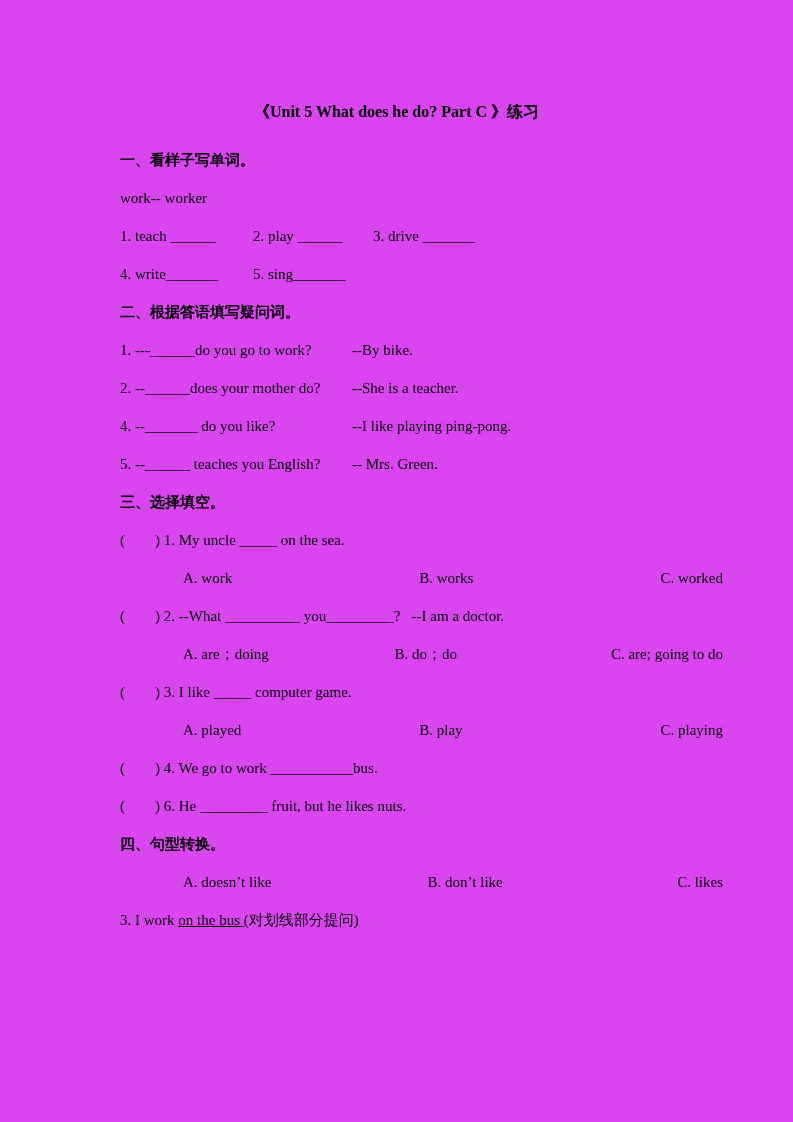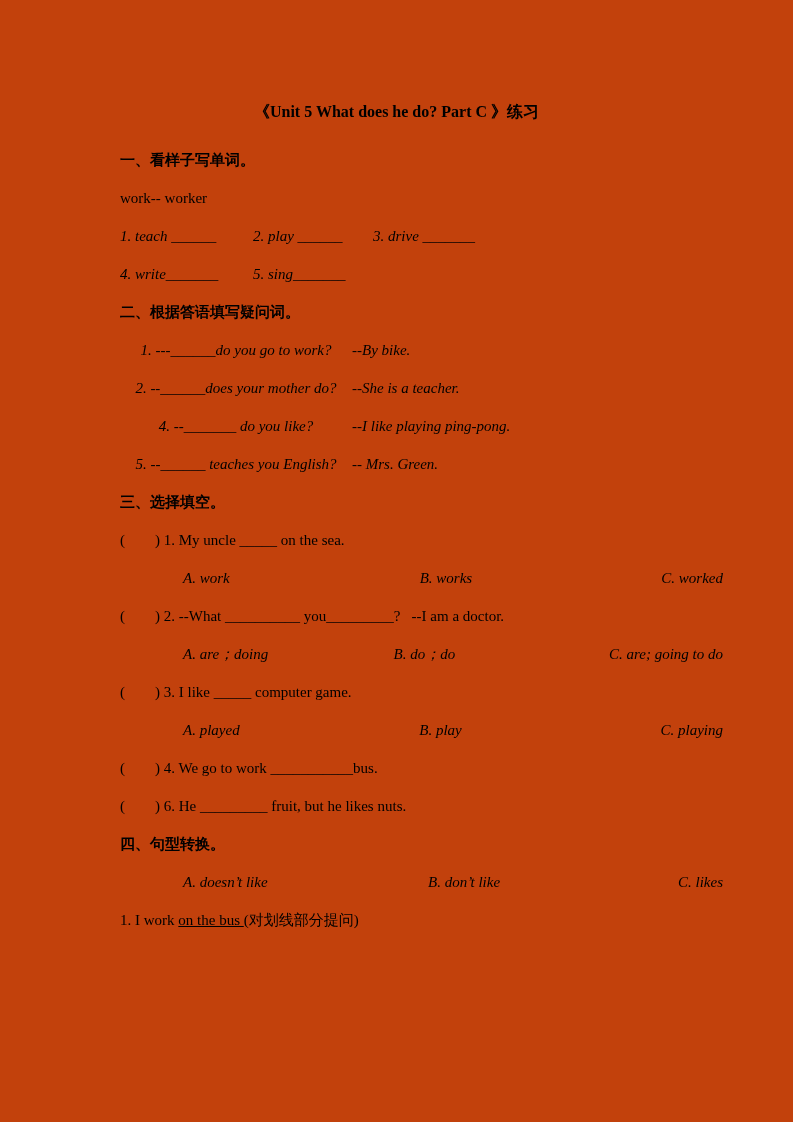--- a/index.html
+++ b/index.html
@@ -2,21 +2,21 @@
 <html><head>
 <meta charset="utf-8">
 <style>
   * { margin: 0; padding: 0; box-sizing: border-box; }
   html, body { background: #ffffff; }
   .page {
     position: relative;
     width: 793px;
     height: 1122px;
     margin: 0 auto;
-    background: #c2410c;
+    background: #d946ef;
     color: #000000;
     font-family: "Liberation Serif", "DejaVu Serif", serif;
     font-size: 15px;
     padding-top: 100px;
     overflow: hidden;
   }
   .title {
     font-size: 16px;
     font-weight: bold;
     text-align: center;
@@ -29,25 +29,25 @@
     padding-right: 70px;
   }
   .line {
     line-height: 24px;
     margin-bottom: 14px;
     white-space: pre-wrap;
     margin-top: 12px;
   }
   .heading { font-weight: 600; }
   .cols { display: flex; }
-  .cols > span { white-space: pre-wrap; flex-shrink: 0; font-style: italic; }
+  .cols > span { white-space: pre-wrap; flex-shrink: 0; }
   .cols > span:last-child { flex-shrink: 1; }
   .c133 { width: 133px; }
   .c120 { width: 120px; }
-  .qcol { width: 232px; text-align: center; }
+  .qcol { width: 232px; }
   .opts { padding-left: 63px; justify-content: space-between; }
   .o1 { width: 140px; }
   .o2 { width: 145px; }
   .u { text-decoration: underline; }
   .gap-top { margin-top: 6px; }
 </style>
 </head>
 <body>
 
 <div class="page">
@@ -112,16 +112,16 @@
     <div class="line">(        ) 4. We go to work ___________bus.</div>
 
     <div class="line">(        ) 6. He _________ fruit, but he likes nuts.</div>
     <div class="line heading">四、句型转换。</div>
 
     <div class="line cols opts">
       <span class="o1">A. doesn’t like</span>
       <span class="o2">B. don’t like</span>
       <span>C. likes</span>
     </div>
-    <div class="line gap-top"><span>1. I work </span><span class="u">on the bus </span><span>(对划线部分提问)</span></div>
+    <div class="line gap-top"><span>3. I work </span><span class="u">on the bus </span><span>(对划线部分提问)</span></div>
 
   </div>
 </div>
 
 </body></html>

